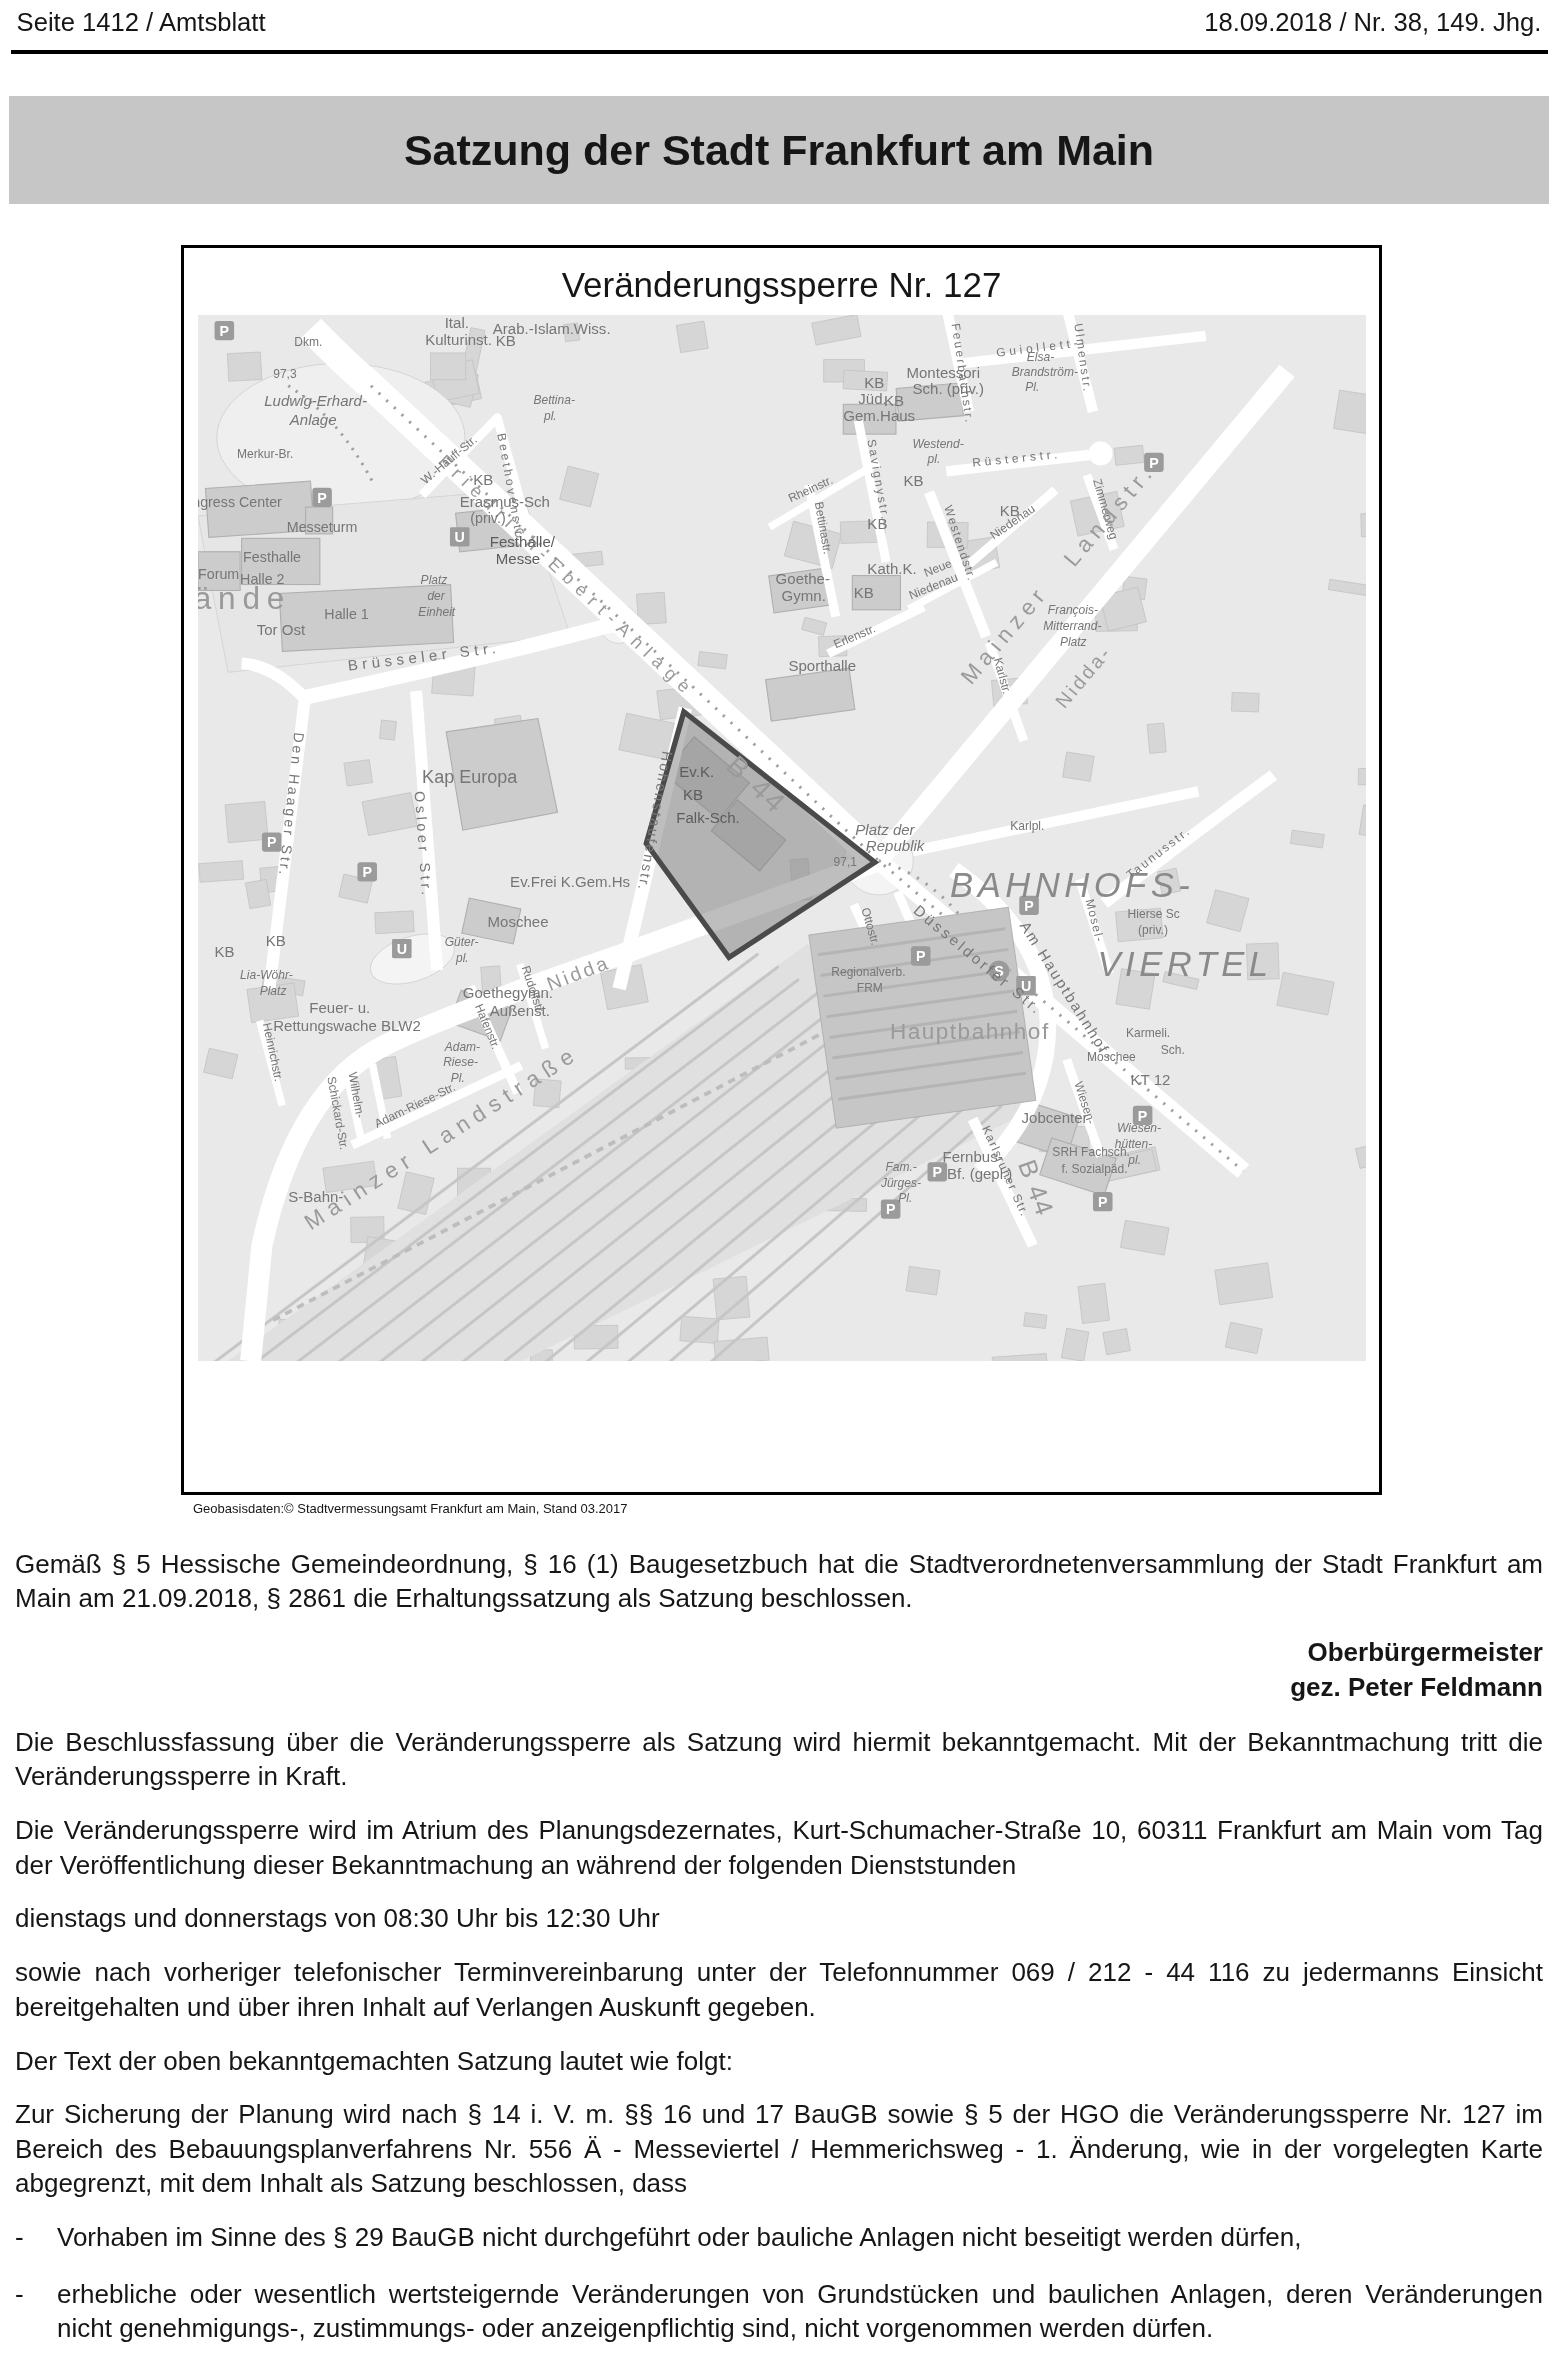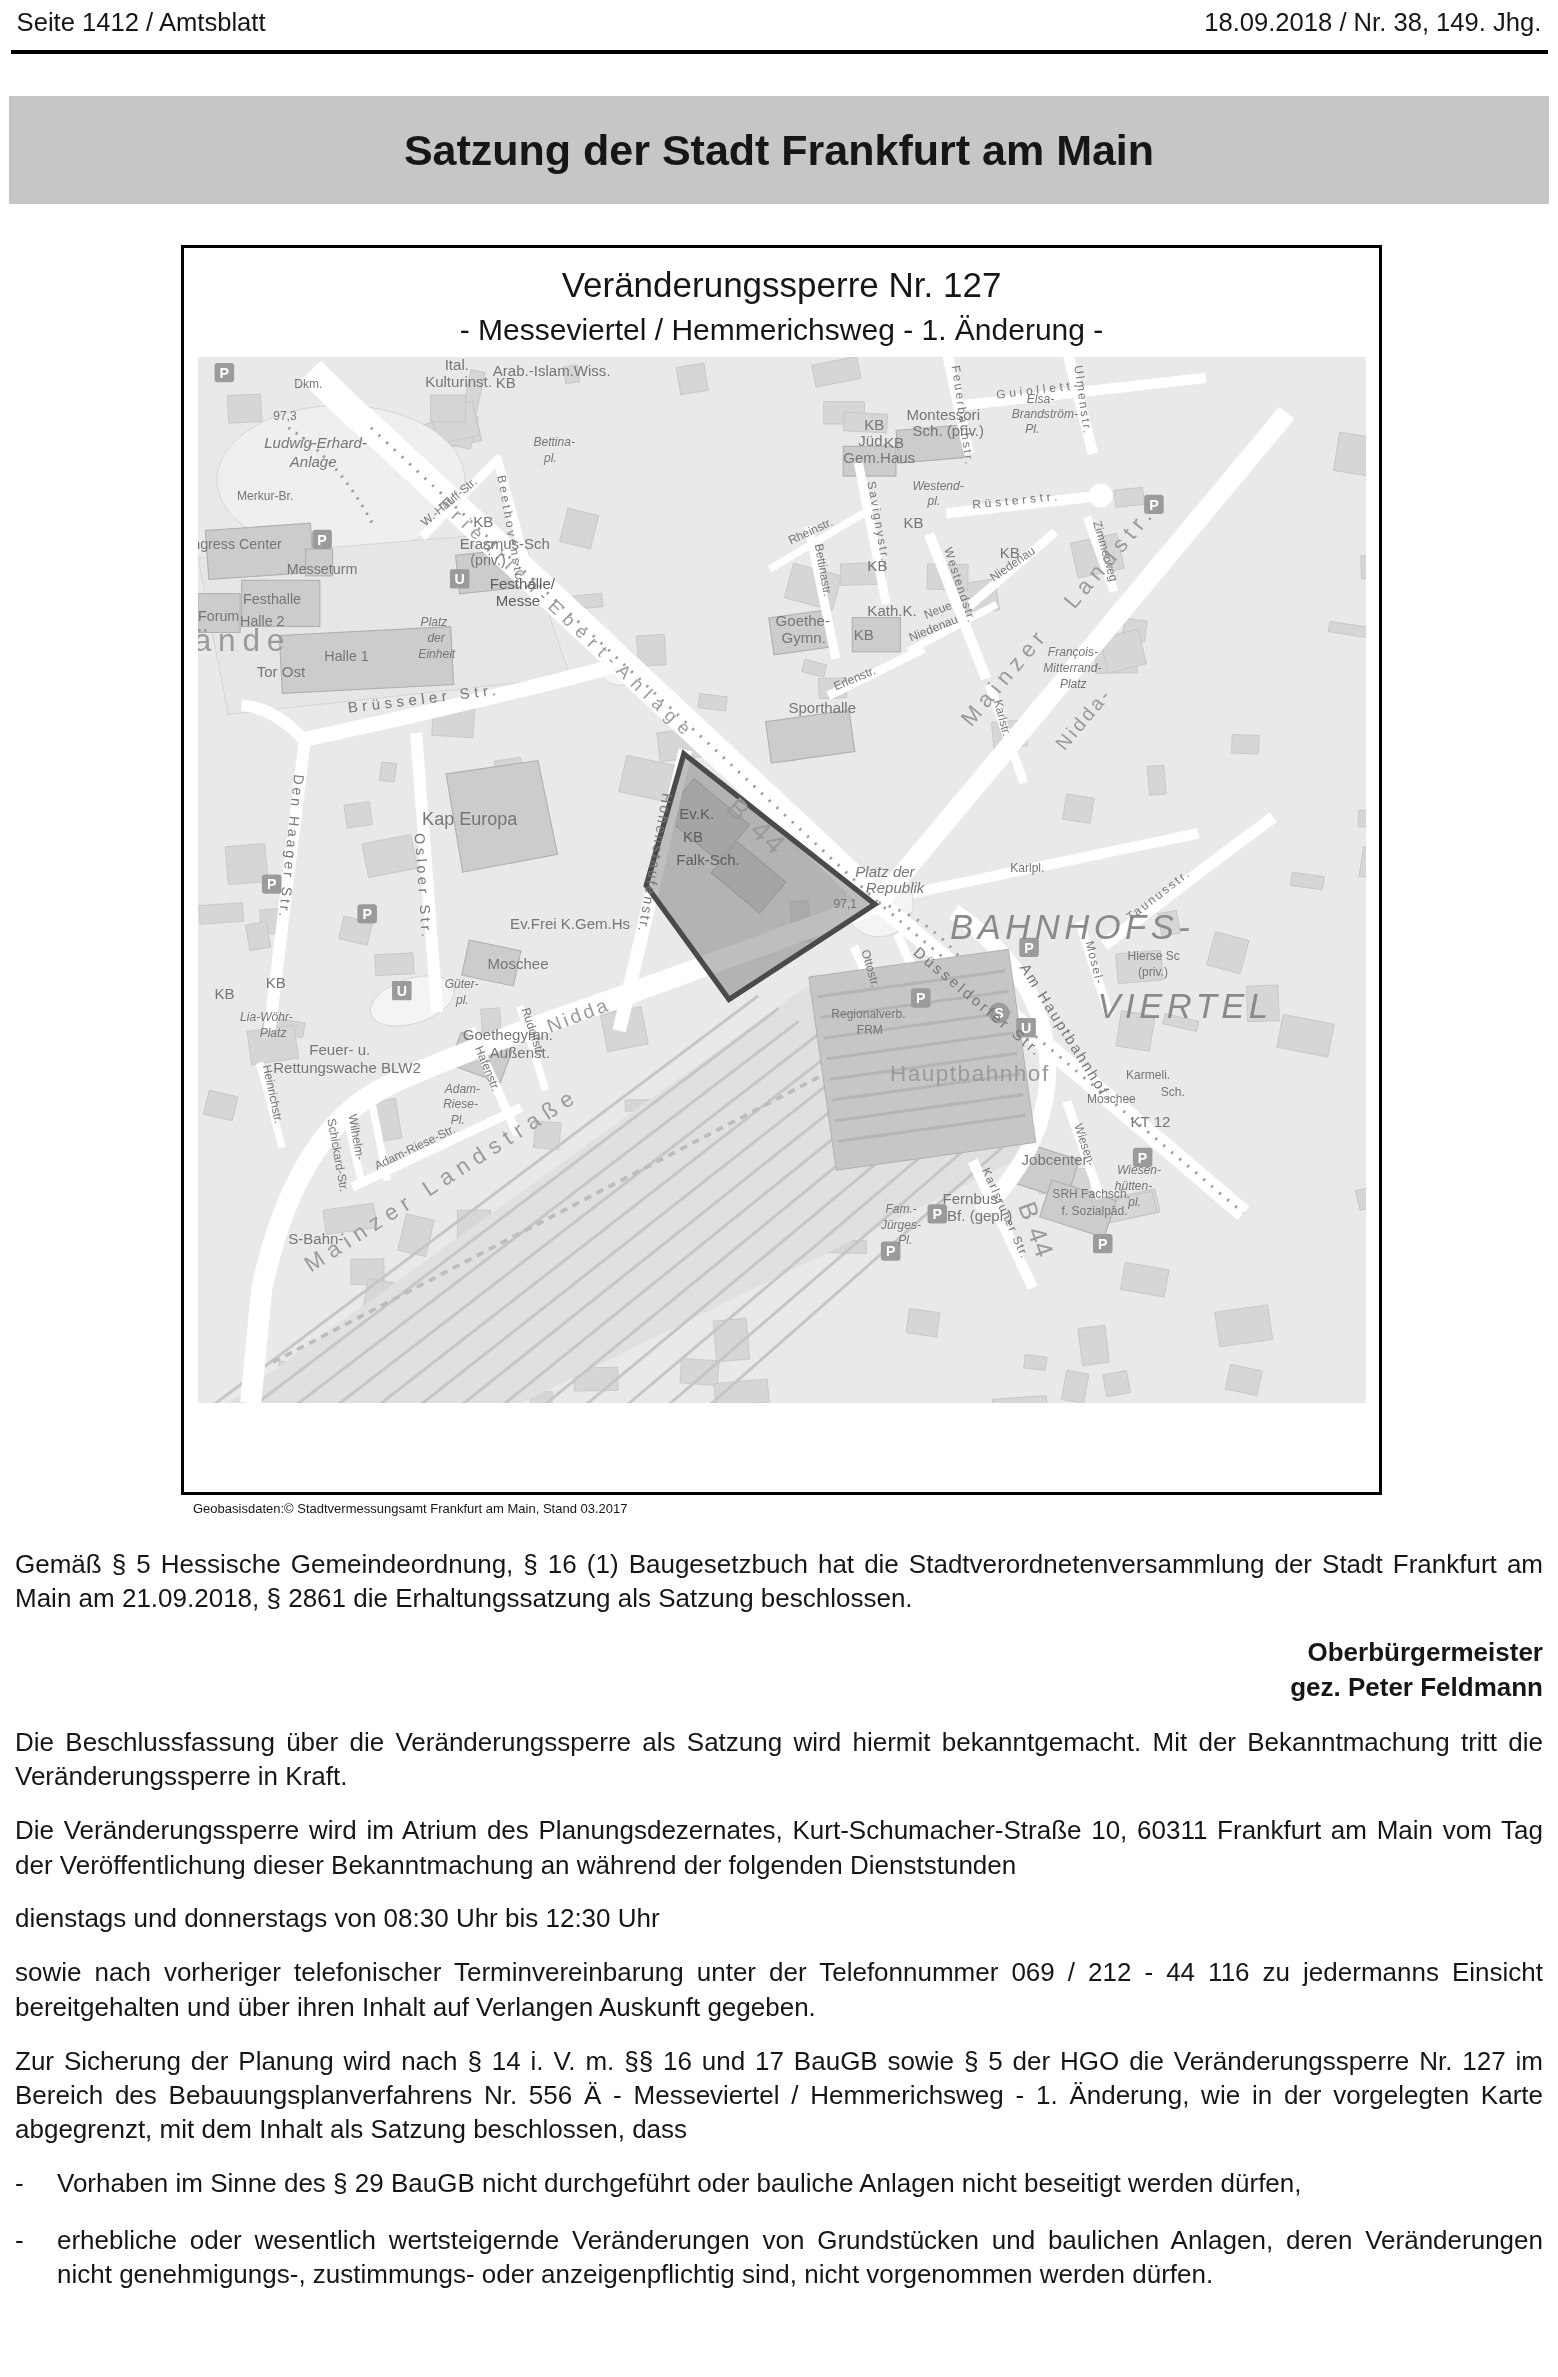--- a/index.html
+++ b/index.html
@@ -55,21 +55,20 @@
 </div>
 <div class="hdr-rule"></div>
 
 <div class="banner" id="banner" style="background: rgb(198, 198, 198);">
   <h1>Satzung der Stadt Frankfurt am Main</h1>
 </div>
 
 <div class="map-box">
   <div class="map-titles">
     <div class="mt1">Veränderungssperre Nr. 127</div>
-    <div class="mt3">- Messeviertel / Hemmerichsweg - 1. Änderung -</div>
   </div>
 
   <svg class="map" width="1168" height="1046" viewBox="0 0 1553 1405" preserveAspectRatio="none">
 
     <rect x="0" y="0" width="1553" height="1405" fill="#e9e9e9"></rect>
 
     <g id="bldgs" fill="#d6d6d6" stroke="#c2c2c2" stroke-width="1">
         <rect x="1" y="737" width="58" height="25" transform="rotate(-4 1 737)"></rect>
         <rect x="305" y="1371" width="46" height="36" transform="rotate(-7 305 1371)"></rect>
         <rect x="166" y="1146" width="68" height="33" transform="rotate(-8 166 1146)"></rect>
@@ -506,20 +505,21 @@
 <div class="doc">
   <p>Gemäß § 5 Hessische Gemeindeordnung, § 16 (1) Baugesetzbuch hat die Stadtverordnetenversammlung der Stadt Frankfurt am Main am 21.09.2018, § 2861 die Erhaltungssatzung als Satzung beschlossen.</p>
   <div class="sig">
     <div>Oberbürgermeister</div>
     <div>gez. Peter Feldmann</div>
   </div>
   <p>Die Beschlussfassung über die Veränderungssperre als Satzung wird hiermit bekanntgemacht. Mit der Bekanntmachung tritt die Veränderungssperre in Kraft.</p>
   <p>Die Veränderungssperre wird im Atrium des Planungsdezernates, Kurt-Schumacher-Straße 10, 60311 Frankfurt am Main vom Tag der Veröffentlichung dieser Bekanntmachung an während der folgenden Dienststunden</p>
   <p style="text-align:left;">dienstags und donnerstags von 08:30 Uhr bis 12:30 Uhr</p>
   <p>sowie nach vorheriger telefonischer Terminvereinbarung unter der Telefonnummer 069 / 212 - 44 116 zu jedermanns Einsicht bereitgehalten und über ihren Inhalt auf Verlangen Auskunft gegeben.</p>
+  <p style="text-align:left;">Der Text der oben bekanntgemachten Satzung lautet wie folgt:</p>
   <p>Zur Sicherung der Planung wird nach § 14 i. V. m. §§ 16 und 17 BauGB sowie § 5 der HGO die Veränderungssperre Nr. 127 im Bereich des Bebauungsplanverfahrens Nr. 556 Ä - Messeviertel / Hemmerichsweg - 1. Änderung, wie in der vorgelegten Karte abgegrenzt, mit dem Inhalt als Satzung beschlossen, dass</p>
   <div class="li">
     <span class="dash">-</span>
     <span class="txt">Vorhaben im Sinne des § 29 BauGB nicht durchgeführt oder bauliche Anlagen nicht beseitigt werden dürfen,</span>
   </div>
   <div class="li">
     <span class="dash">-</span>
     <span class="txt">erhebliche oder wesentlich wertsteigernde Veränderungen von Grundstücken und baulichen Anlagen, deren Veränderungen nicht genehmigungs-, zustimmungs- oder anzeigenpflichtig sind, nicht vorgenommen werden dürfen.</span>
   </div>
 </div>

